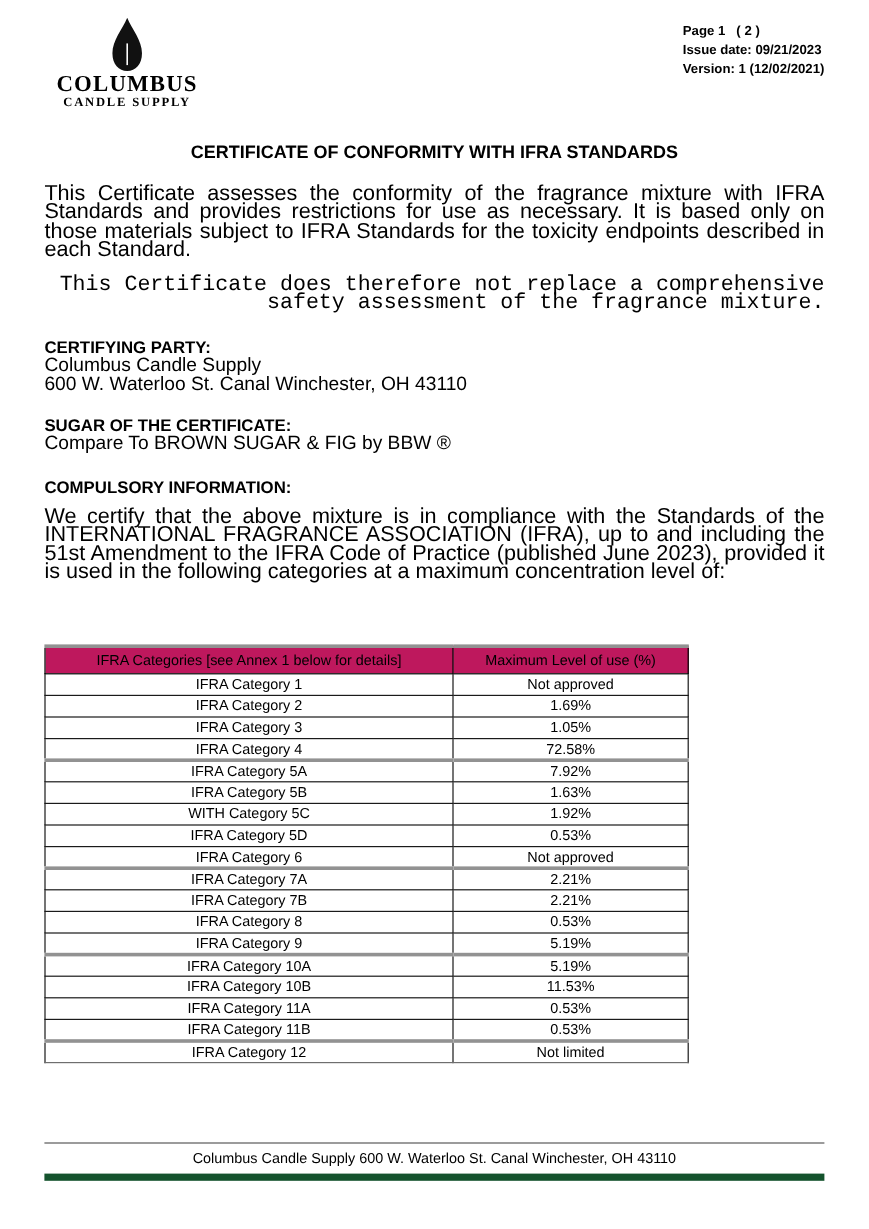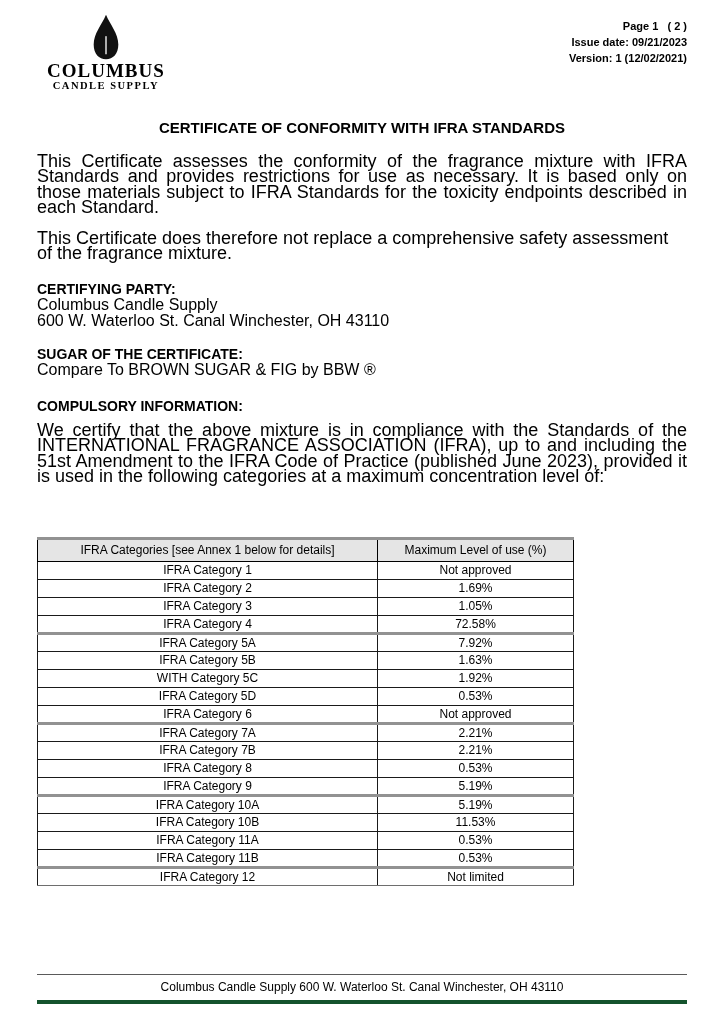--- a/index.html
+++ b/index.html
@@ -31,79 +31,79 @@
     white-space: nowrap;
   }
   .logo-sub {
     font-family: "Liberation Serif", "DejaVu Serif", serif;
     font-weight: bold;
     font-size: 10.5px;
     letter-spacing: 1.5px;
     line-height: 1.1;
     white-space: nowrap;
   }
-  .header-info { text-align: right; font-weight: bold; font-size: 11px; line-height: 16px; padding-top: 4px; }
+  .header-info { text-align: left; font-weight: bold; font-size: 11px; line-height: 16px; padding-top: 4px; }
   .header-info div { white-space: pre; }
   .doc-title {
     text-align: center;
     font-size: 15px;
     font-weight: bold;
     margin-top: 27px;
   }
   .body-text {
     margin: 0 37px;
     font-size: 18px;
     line-height: 15.5px;
     text-align: justify;
   }
   .p1 { margin-top: 18px; }
-  .p2 { margin-top: 15px; text-align: left; }
+  .p2 { margin-top: 15px; text-align: right; font-family: Liberation Mono, monospace; }
   .section-heading {
     margin: 0 37px;
     font-size: 14px;
     font-weight: bold;
   }
   .h-certifying { margin-top: 19px; }
   .h-scope { margin-top: 17px; }
   .h-compulsory { margin-top: 20px; }
   .section-line { margin: 0 37px; font-size: 16px; line-height: 16px; text-align: left; }
   .compulsory-body { margin-top: 9px; }
   table.ifra {
     border-collapse: collapse;
     width: 536px;
     margin: 52px 0 0 37px;
     font-size: 12px;
     table-layout: fixed;
   }
   table.ifra col.c1 { width: 340px; }
   table.ifra col.c2 { width: 196px; }
   table.ifra th {
-    background: #e5e5e5;
+    background: #be185d;
     font-weight: normal;
     text-align: center;
     border: 1px solid #000000;
     border-top: 3px solid #929292;
     height: 23px;
     padding: 2px 4px;
   }
   table.ifra td {
     text-align: center;
     border: 1px solid #1a1a1a;
     height: 18px;
     padding: 1px 4px;
   }
   table.ifra tr.group-start td { border-top: 3px solid #929292; }
   table.ifra tr:last-child td { border-bottom: 1px solid #6e6e6e; }
   .doc-footer {
     position: absolute;
     left: 37px;
     right: 37px;
-    bottom: 20px;
+    bottom: 40px;
     border-top: 1px solid #5a5a5a;
-    border-bottom: 4px solid #14532d;
+    border-bottom: 6px solid #14532d;
     text-align: center;
     font-size: 12px;
     padding: 5px 0 6px 0;
   }
 </style>
 </head>
 <body>
 
 <div class="page">
 

